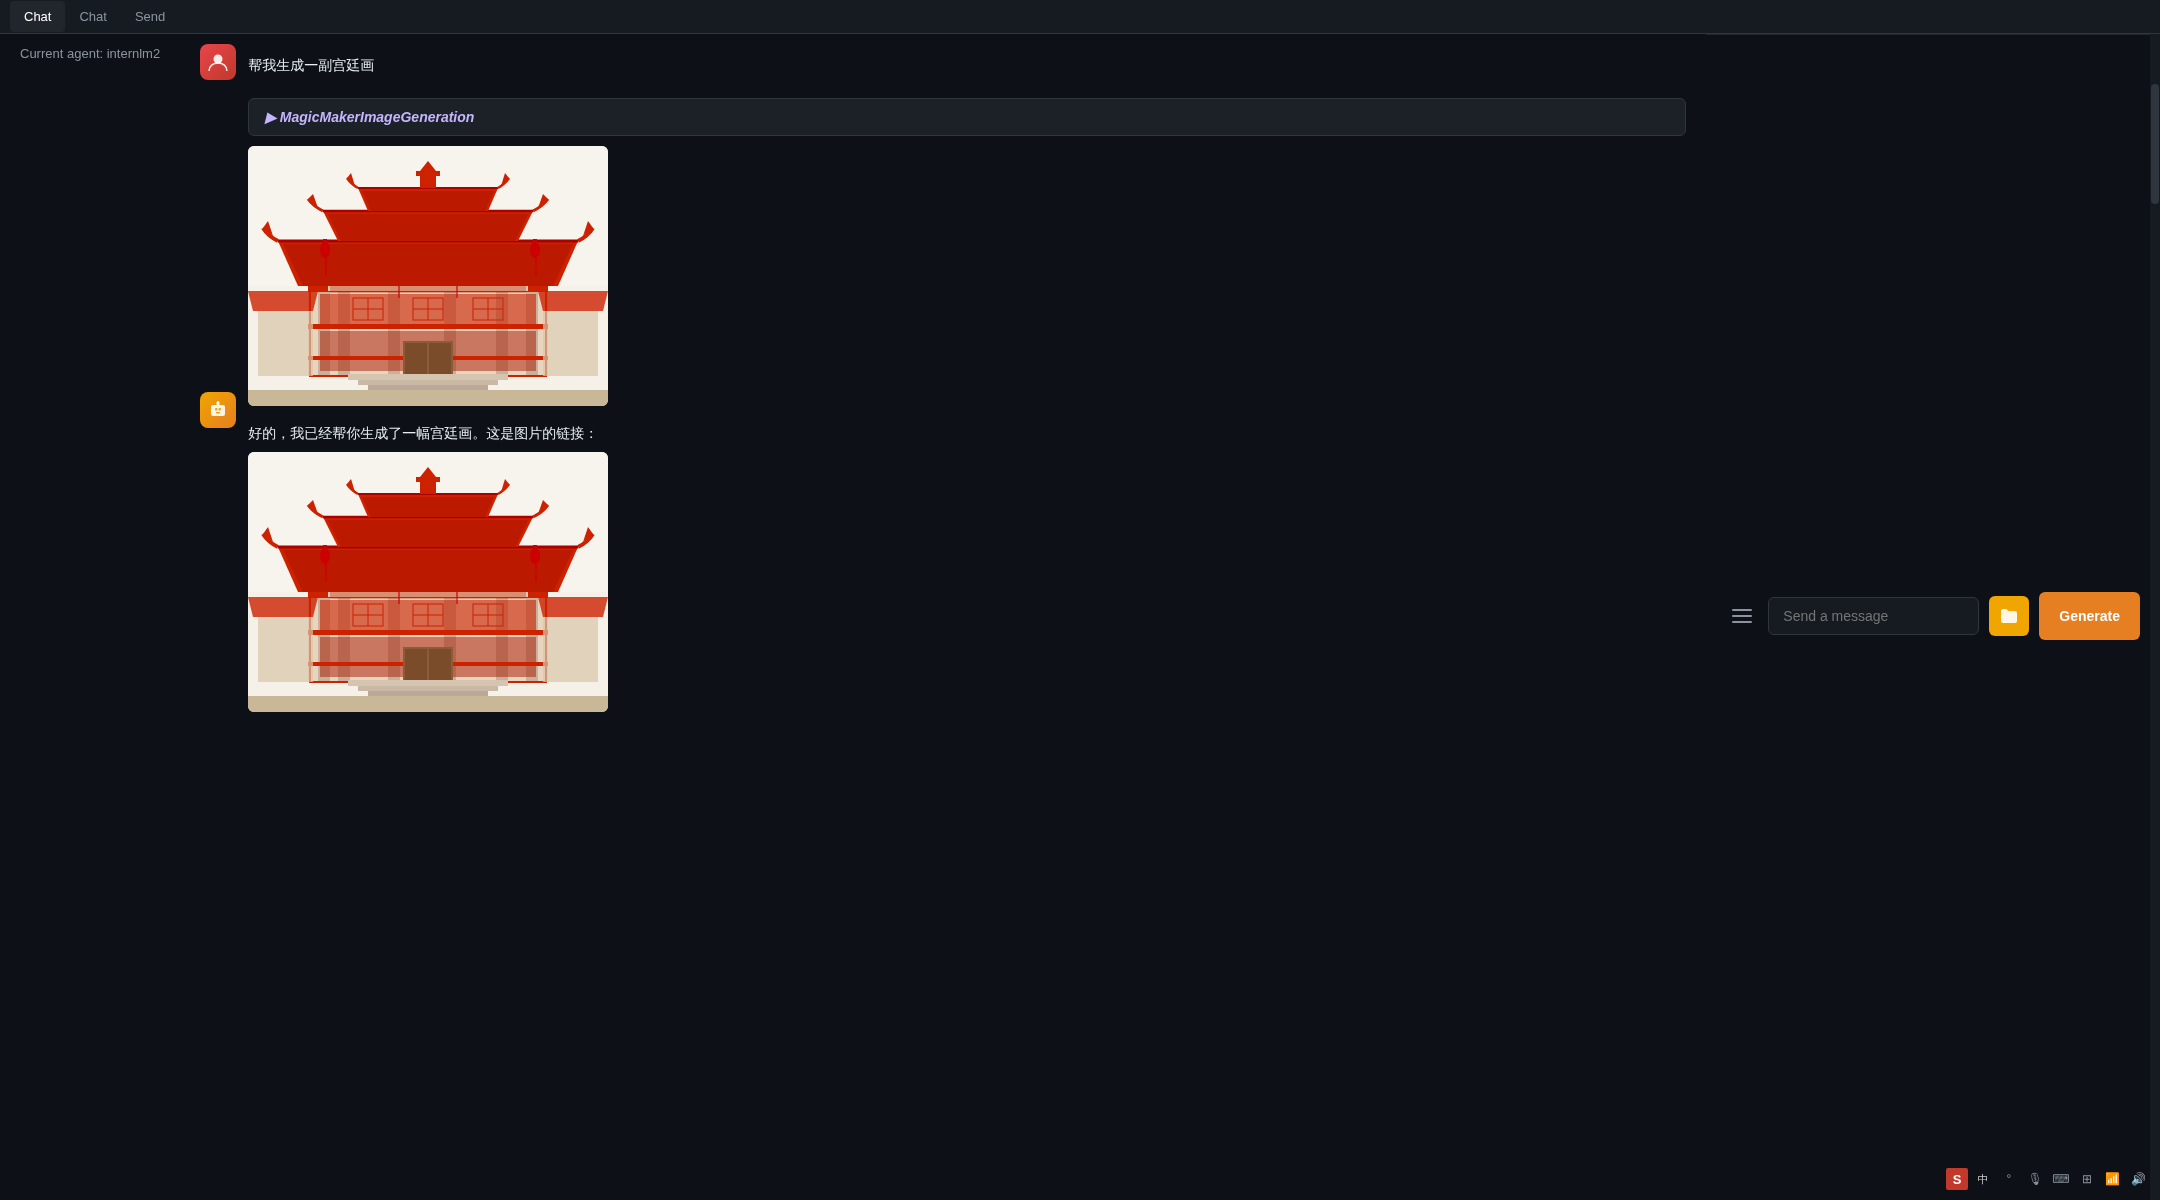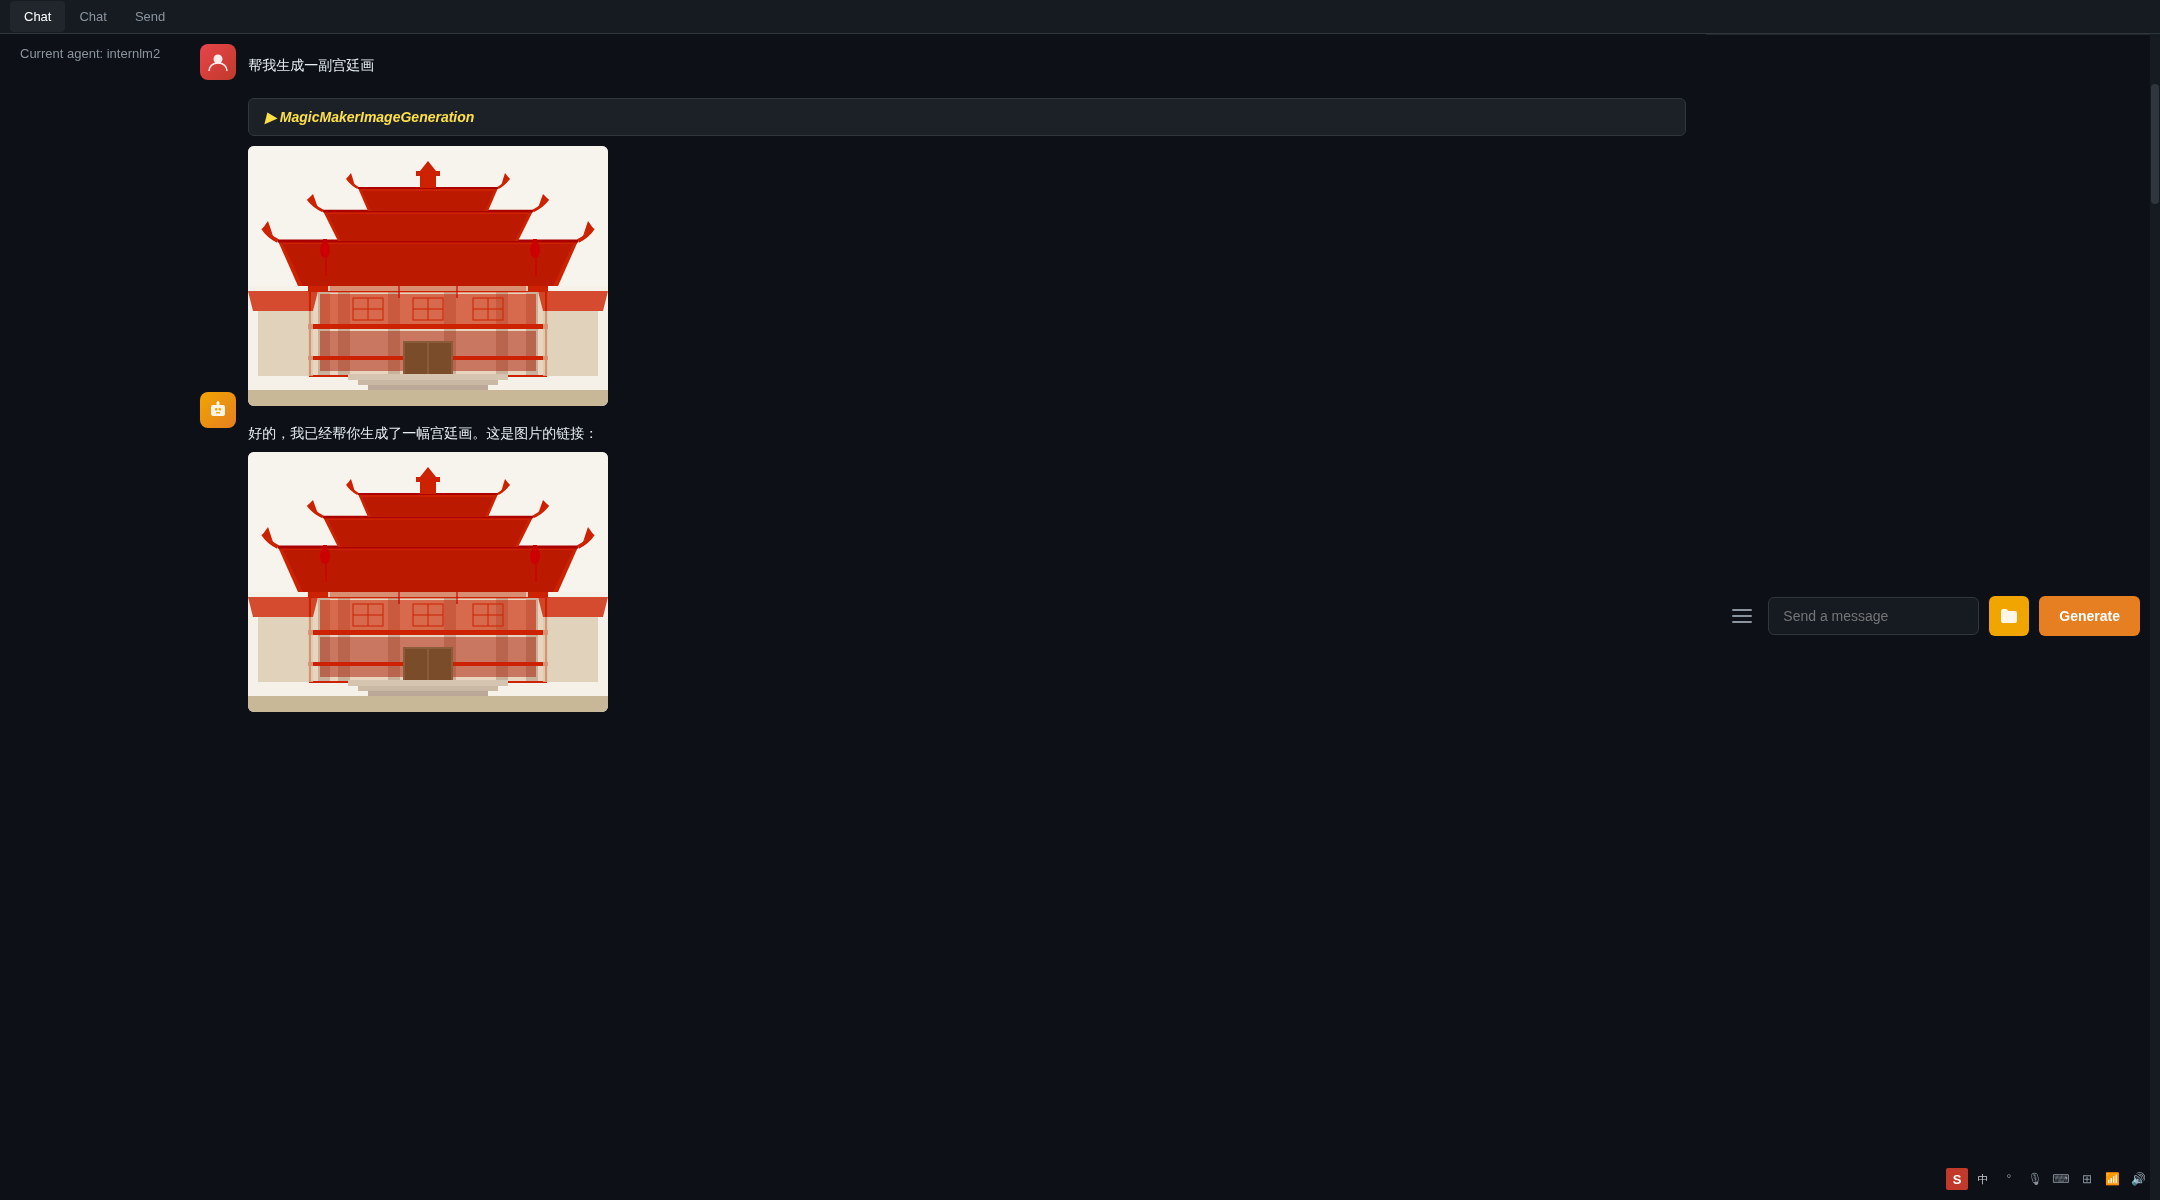--- a/index.html
+++ b/index.html
@@ -120,21 +120,21 @@
       border-radius: 6px;
       padding: 10px 16px;
       margin-bottom: 10px;
       display: flex;
       align-items: center;
       gap: 8px;
       cursor: pointer;
     }
     .tool-call-name {
       font-weight: bold;
-      color: #fde047;
+      color: #c4b5fd;
       font-size: 14px;
       font-style: italic;
     }
 
     
     .generated-image {
       width: 360px;
       height: 260px;
       border-radius: 6px;
       overflow: hidden;
@@ -195,21 +195,21 @@
       border: none;
       border-radius: 6px;
       cursor: pointer;
       display: flex;
       align-items: center;
       justify-content: center;
       flex-shrink: 0;
     }
 
     .generate-btn {
-      height: 40px;
+      height: 48px;
       background-color: #e67e22;
       border: none;
       border-radius: 6px;
       cursor: pointer;
       color: white;
       font-size: 14px;
       font-weight: 600;
       padding: 0 20px;
       flex-shrink: 0;
     }

